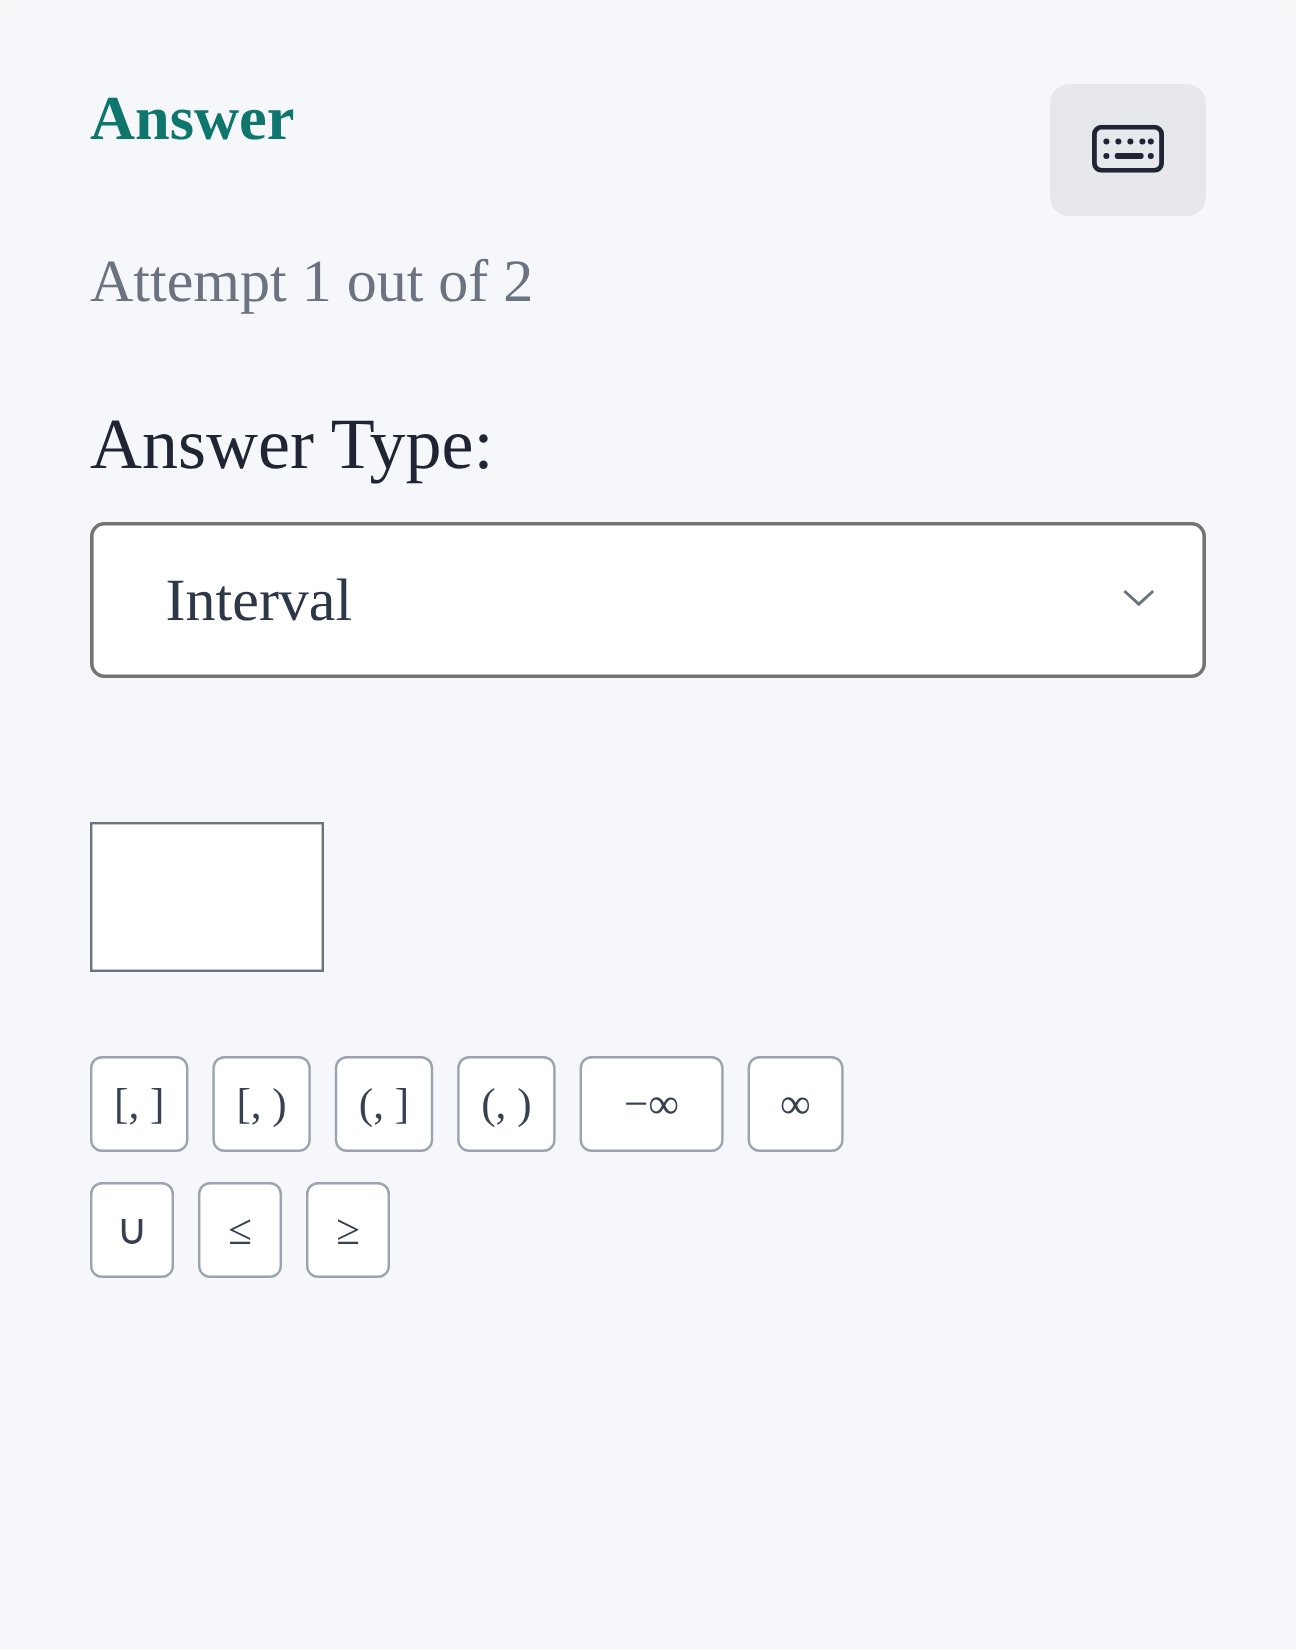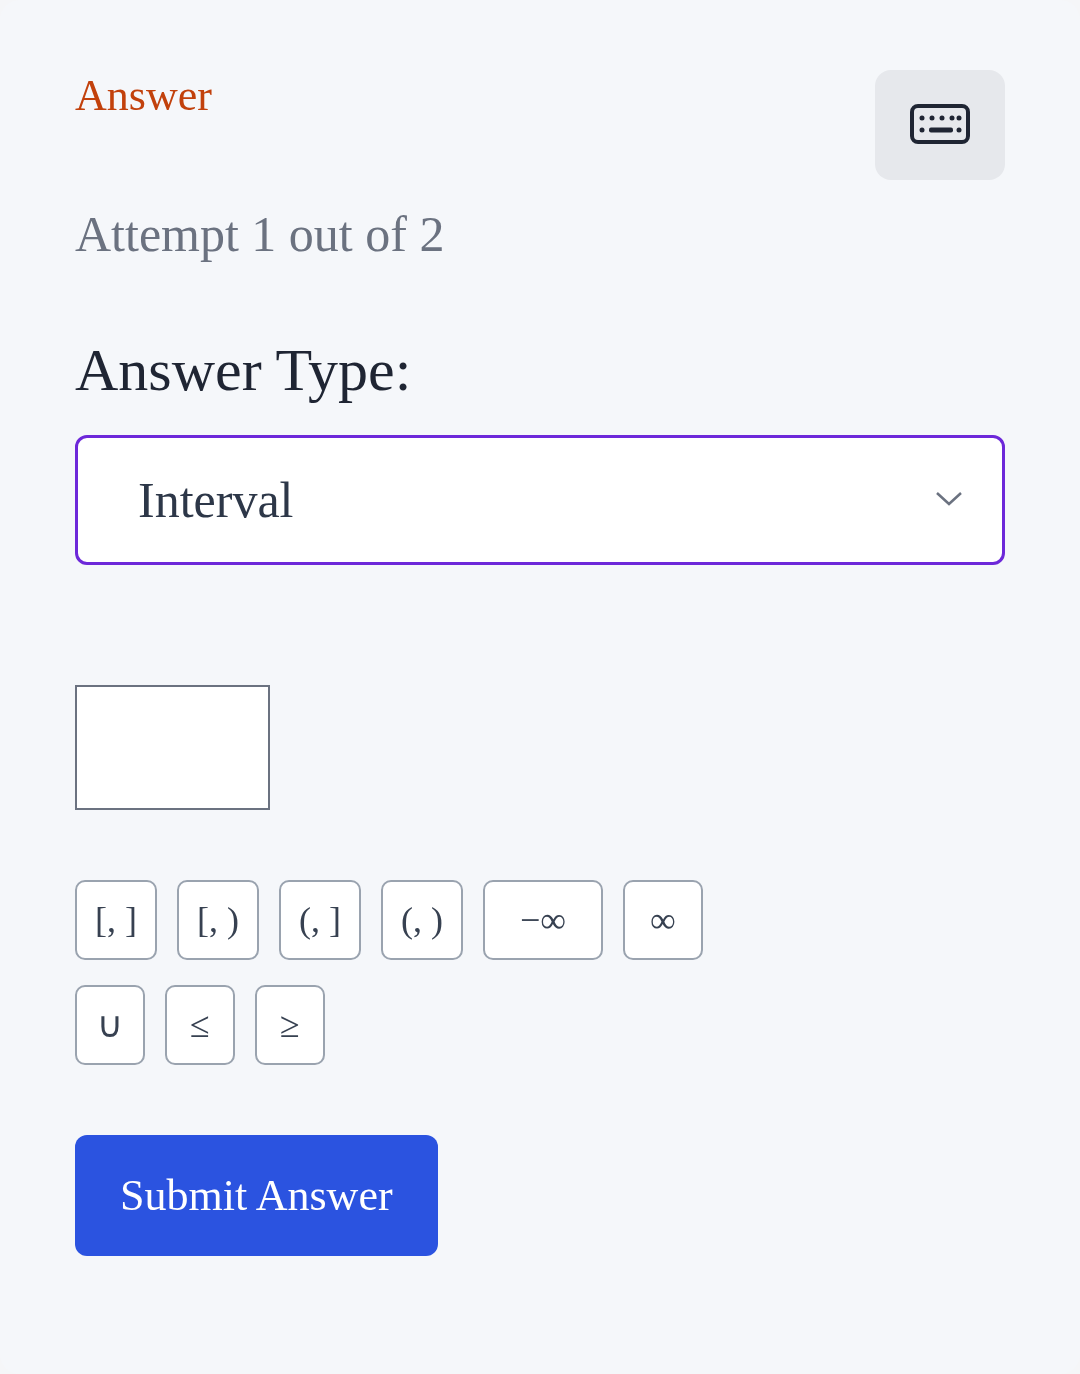--- a/index.html
+++ b/index.html
@@ -24,23 +24,23 @@
       min-height: 1374px;
     }
     
     .header-row {
       display: flex;
       justify-content: space-between;
       align-items: flex-start;
     }
     
     .heading {
-      font-size: 44px;
-      font-weight: normal;
-      color: #c2410c;
+      font-size: 52px;
+      font-weight: bold;
+      color: #0f766e;
     }
     
     .keyboard-btn {
       width: 130px;
       height: 110px;
       background: #e6e8ec;
       border: none;
       border-radius: 16px;
       display: flex;
       align-items: center;
@@ -68,21 +68,21 @@
     }
     
     .select-wrapper {
       position: relative;
       margin-top: 30px;
     }
     
     .select-box {
       width: 100%;
       height: 130px;
-      border: 3px solid #6d28d9;
+      border: 3px solid #737373;
       border-radius: 12px;
       background: #ffffff;
       font-size: 50px;
       font-family: Georgia, 'Times New Roman', serif;
       color: #2d3748;
       padding: 0 60px;
       cursor: pointer;
       appearance: none;
       -webkit-appearance: none;
       display: flex;
@@ -208,15 +208,14 @@
     <button class="symbol-btn wide">−∞</button>
     <button class="symbol-btn">∞</button>
   </div>
   
   <div class="symbols-row" style="margin-top:25px;">
     <button class="symbol-btn" style="min-width:70px;">∪</button>
     <button class="symbol-btn" style="min-width:70px;">≤</button>
     <button class="symbol-btn" style="min-width:70px;">≥</button>
   </div>
   
-  <button class="submit-btn">Submit Answer</button>
   
 </div>
 
 </body></html>

